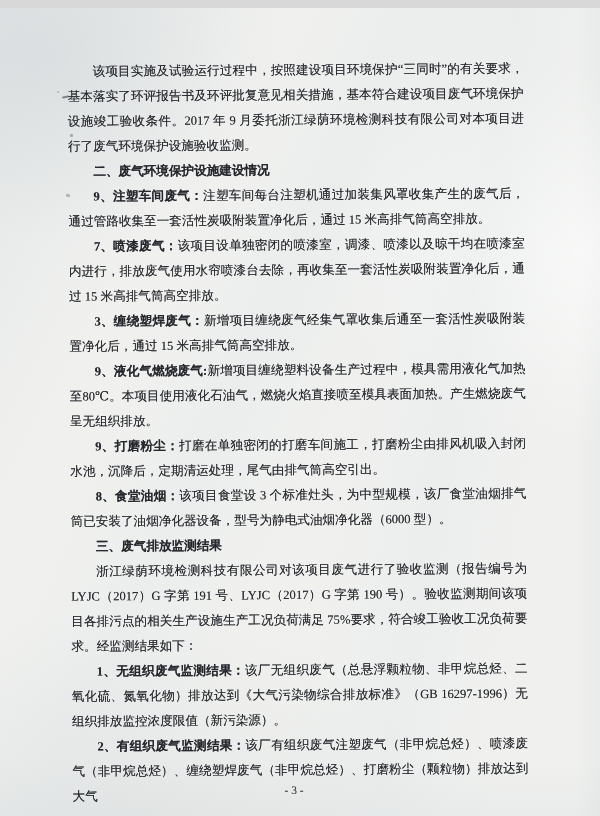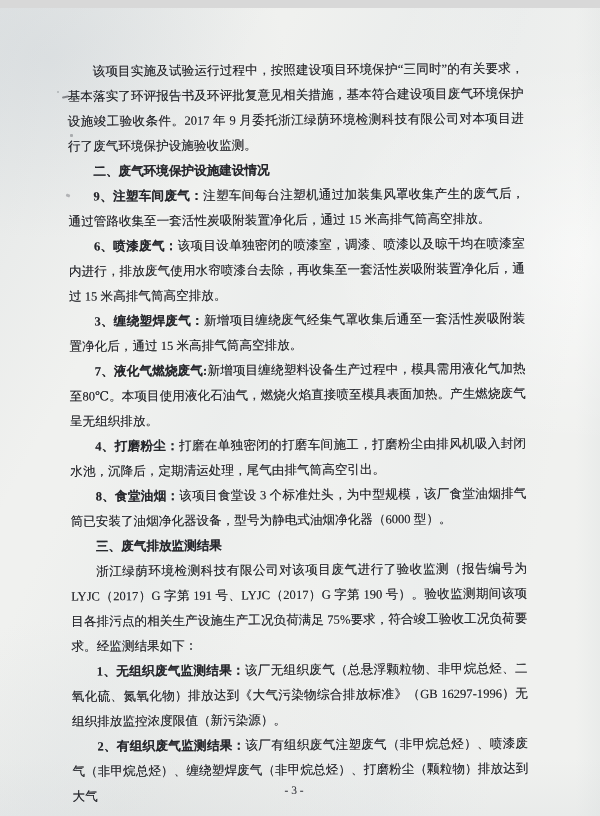--- a/index.html
+++ b/index.html
@@ -67,24 +67,24 @@
   <div class="texture2"></div>
   <div class="speck s1"></div>
   <div class="speck s2"></div>
   <div class="speck s3"></div>
   <div class="speck s4"></div>
 
   <div class="content">
       <p class="para body">该项目实施及试验运行过程中，按照建设项目环境保护“三同时”的有关要求，基本落实了环评报告书及环评批复意见相关措施，基本符合建设项目废气环境保护设施竣工验收条件。2017 年 9 月委托浙江绿荫环境检测科技有限公司对本项目进行了废气环境保护设施验收监测。</p>
       <p class="para heading">二、废气环境保护设施建设情况</p>
       <p class="para body"><b>9、注塑车间废气：</b>注塑车间每台注塑机通过加装集风罩收集产生的废气后，通过管路收集至一套活性炭吸附装置净化后，通过 15 米高排气筒高空排放。</p>
-      <p class="para body"><b>6、喷漆废气：</b>该项目设单独密闭的喷漆室，调漆、喷漆以及晾干均在喷漆室内进行，排放废气使用水帘喷漆台去除，再收集至一套活性炭吸附装置净化后，通过 15 米高排气筒高空排放。</p>
+      <p class="para body"><b>7、喷漆废气：</b>该项目设单独密闭的喷漆室，调漆、喷漆以及晾干均在喷漆室内进行，排放废气使用水帘喷漆台去除，再收集至一套活性炭吸附装置净化后，通过 15 米高排气筒高空排放。</p>
       <p class="para body"><b>3、缠绕塑焊废气：</b>新增项目缠绕废气经集气罩收集后通至一套活性炭吸附装置净化后，通过 15 米高排气筒高空排放。</p>
-      <p class="para body"><b>7、液化气燃烧废气:</b>新增项目缠绕塑料设备生产过程中，模具需用液化气加热至80℃。本项目使用液化石油气，燃烧火焰直接喷至模具表面加热。产生燃烧废气呈无组织排放。</p>
-      <p class="para body"><b>4、打磨粉尘：</b>打磨在单独密闭的打磨车间施工，打磨粉尘由排风机吸入封闭水池，沉降后，定期清运处理，尾气由排气筒高空引出。</p>
+      <p class="para body"><b>9、液化气燃烧废气:</b>新增项目缠绕塑料设备生产过程中，模具需用液化气加热至80℃。本项目使用液化石油气，燃烧火焰直接喷至模具表面加热。产生燃烧废气呈无组织排放。</p>
+      <p class="para body"><b>9、打磨粉尘：</b>打磨在单独密闭的打磨车间施工，打磨粉尘由排风机吸入封闭水池，沉降后，定期清运处理，尾气由排气筒高空引出。</p>
       <p class="para body"><b>8、食堂油烟：</b>该项目食堂设 3 个标准灶头，为中型规模，该厂食堂油烟排气筒已安装了油烟净化器设备，型号为静电式油烟净化器（6000 型）。</p>
       <p class="para heading">三、废气排放监测结果</p>
       <p class="para body">浙江绿荫环境检测科技有限公司对该项目废气进行了验收监测（报告编号为 LYJC（2017）G 字第 191 号、LYJC（2017）G 字第 190 号）。验收监测期间该项目各排污点的相关生产设施生产工况负荷满足 75%要求，符合竣工验收工况负荷要求。经监测结果如下：</p>
       <p class="para body"><b>1、无组织废气监测结果：</b>该厂无组织废气（总悬浮颗粒物、非甲烷总烃、二氧化硫、氮氧化物）排放达到《大气污染物综合排放标准》（GB 16297-1996）无组织排放监控浓度限值（新污染源）。</p>
       <p class="para body"><b>2、有组织废气监测结果：</b>该厂有组织废气注塑废气（非甲烷总烃）、喷漆废气（非甲烷总烃）、缠绕塑焊废气（非甲烷总烃）、打磨粉尘（颗粒物）排放达到大气</p>
     </div>
 
   <div class="page-number">- 3 -</div>
 </div>
 

